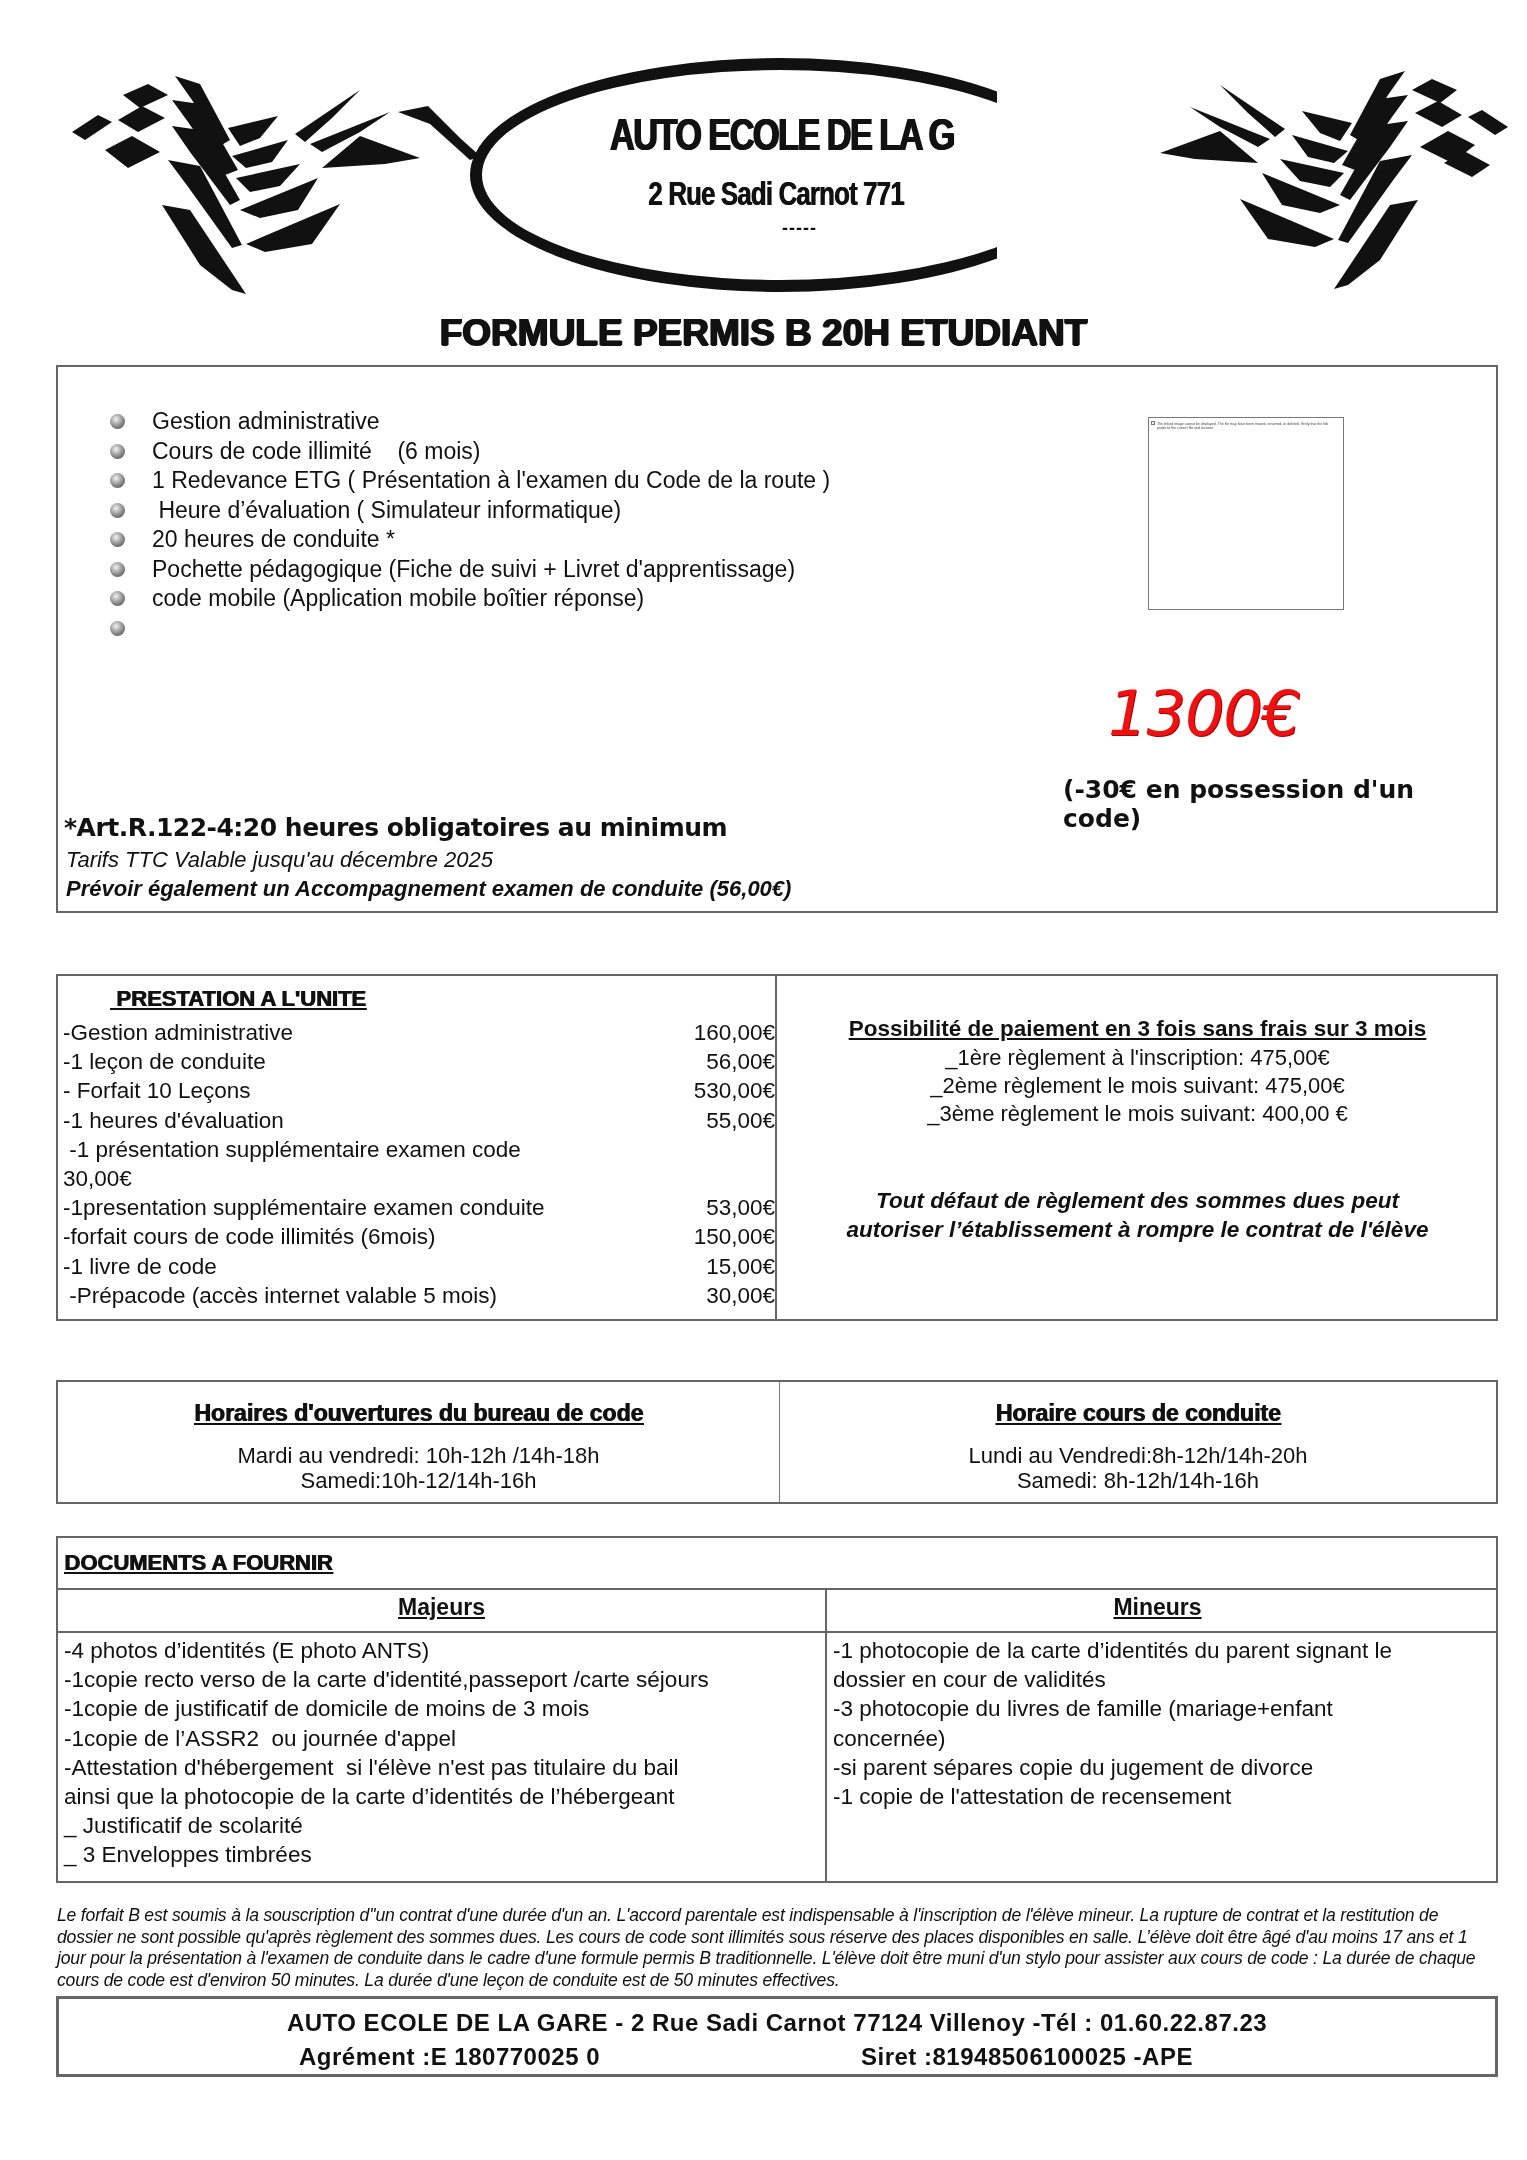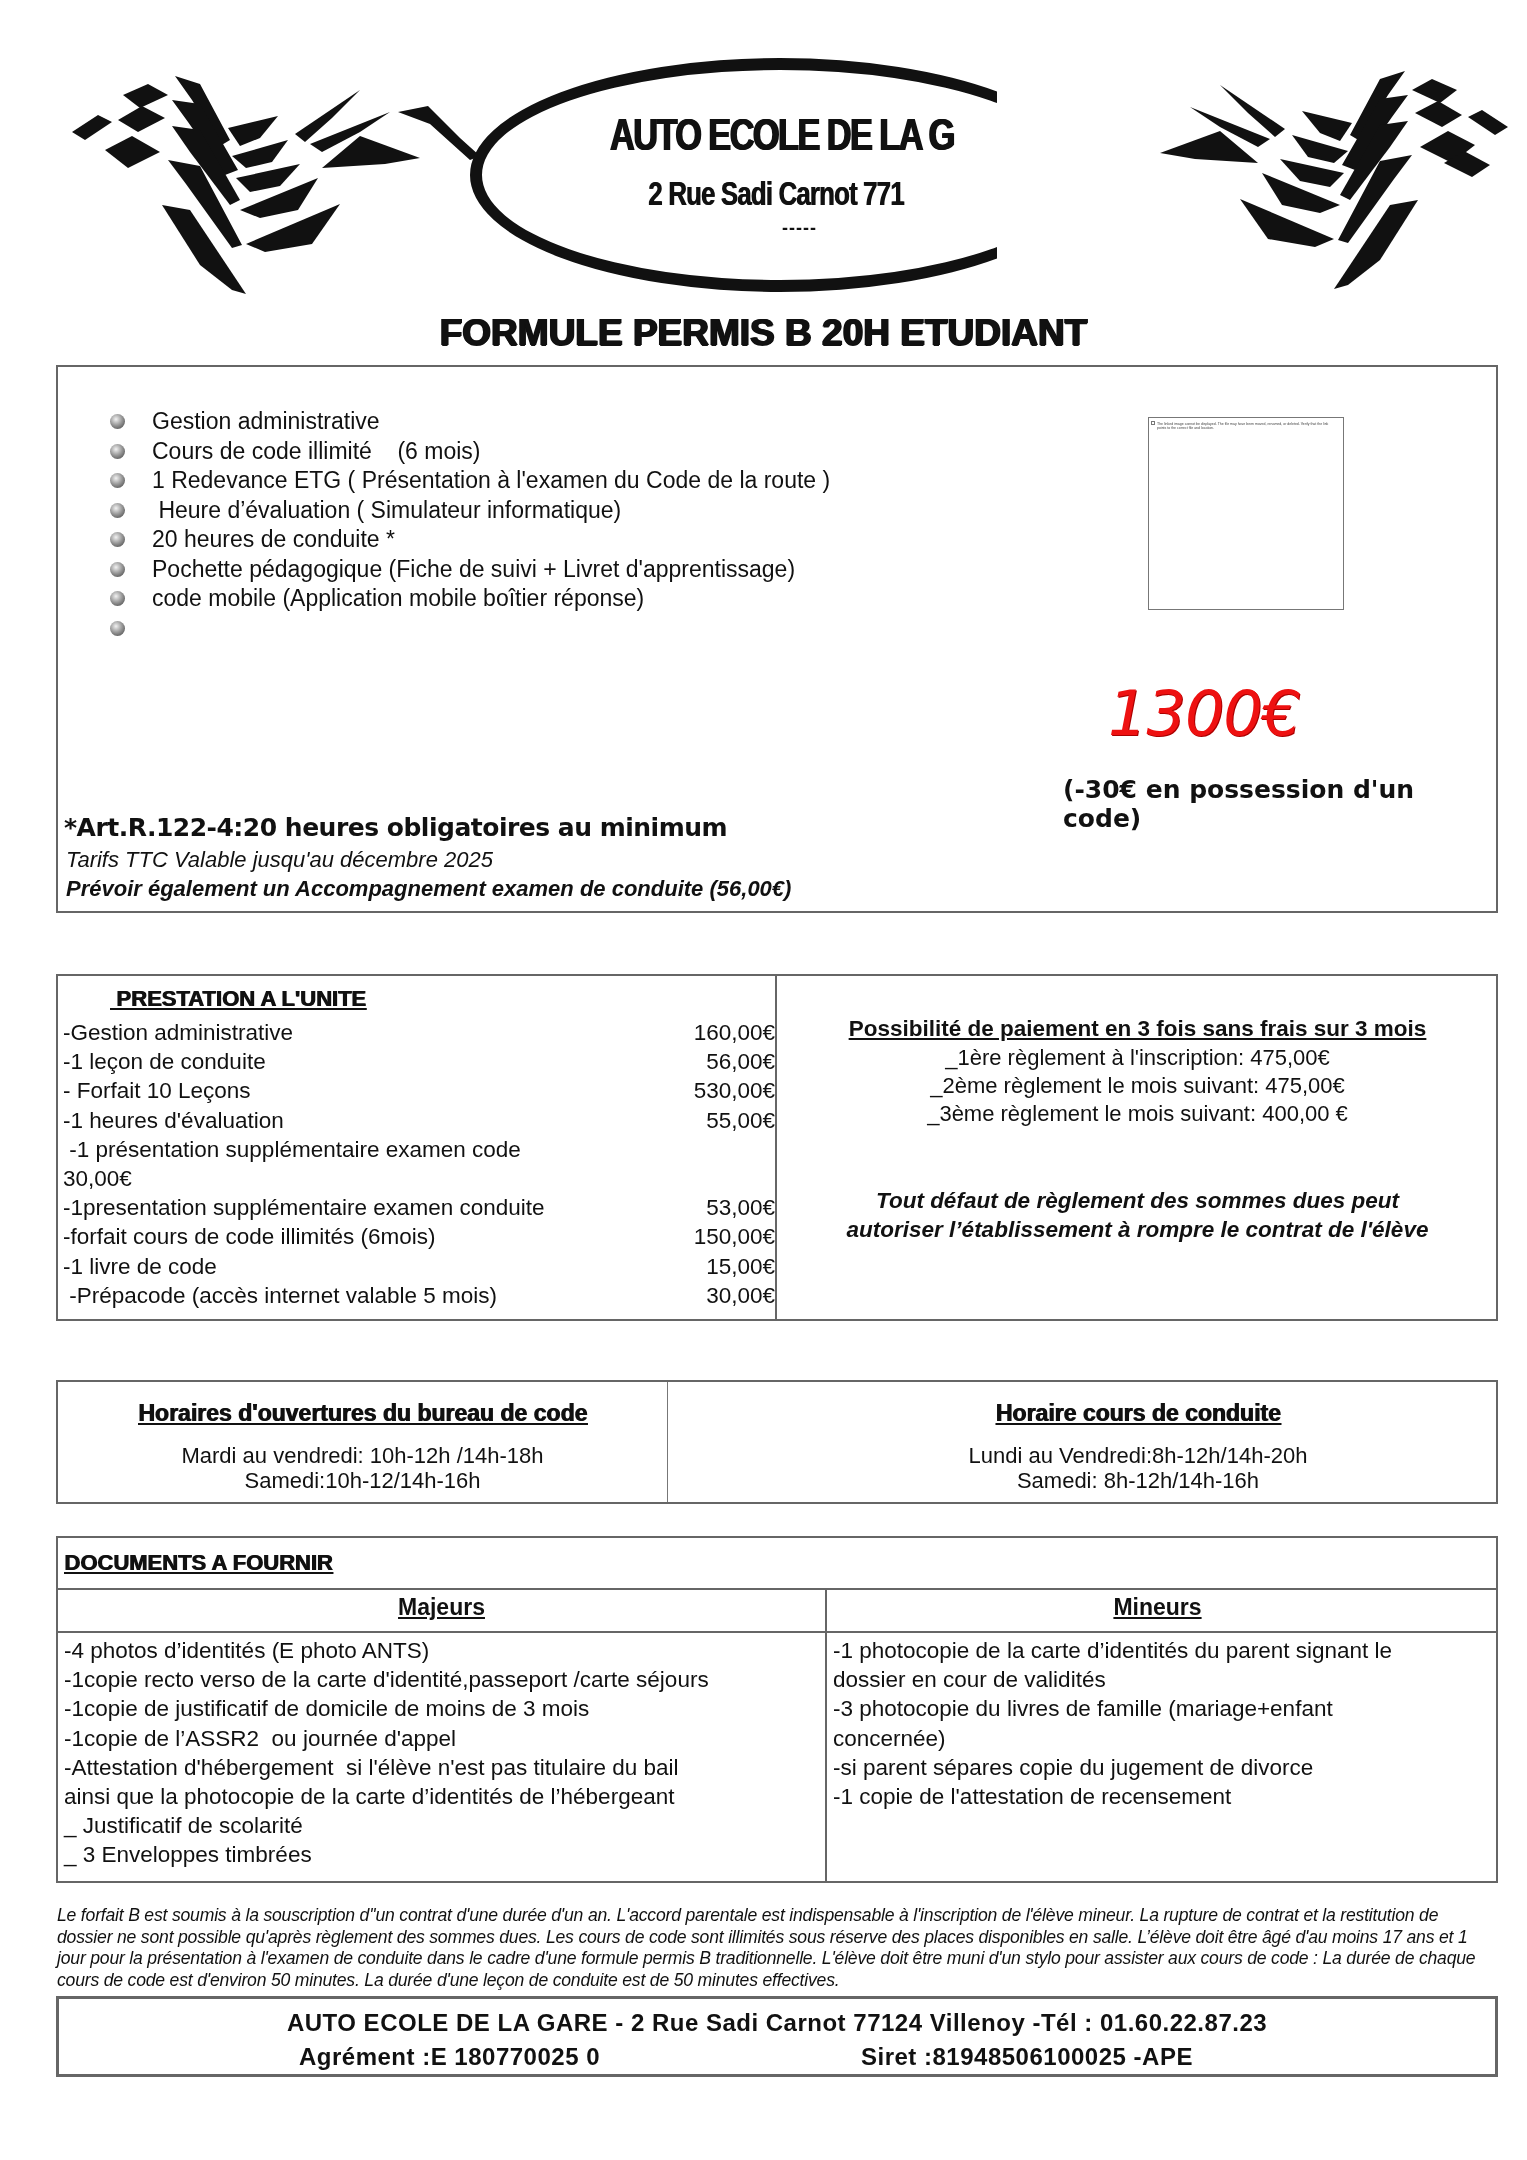--- a/index.html
+++ b/index.html
@@ -69,21 +69,21 @@
   .prest-row .val { white-space: nowrap; text-align: right; }
 
   .prest-right { position: absolute; left: 721px; top: 0; right: 0; height: 100%; text-align: center; }
   .pay-title { position: absolute; left: 0; right: 0; top: 40px; font-weight: bold; font-size: 22.5px; text-decoration: underline; }
   .pay-lines { position: absolute; left: 0; right: 0; top: 68px; font-size: 22px; line-height: 28px; }
   .pay-warning { position: absolute; left: 0; right: 0; top: 210px; font-size: 22.5px; font-weight: bold; font-style: italic; line-height: 29px; }
 
   
   .horaires { left: 56px; top: 1380px; width: 1442px; height: 124px; }
   .hor-col { position: absolute; top: 0; height: 100%; text-align: center; }
-  .hor-col.left { left: 0; width: 610px; border-right: 1px solid #777; padding-left: 36px; }
+  .hor-col.left { left: 0; width: 722px; border-right: 1px solid #777; padding-left: 36px; }
   .hor-col.right { left: 722px; right: 0; }
   .hor-title { position: absolute; left: 0; right: 0; top: 18px; font-weight: bold; font-size: 23px; text-decoration: underline; text-shadow: 1px 0 #111; }
   .hor-lines { position: absolute; left: 0; right: 0; top: 61px; font-size: 22px; line-height: 25px; }
 
   
   .documents { left: 56px; top: 1536px; width: 1442px; height: 347px; }
   .doc-heading { position: absolute; left: 6px; top: 12px; font-weight: bold; font-size: 22px; text-decoration: underline; text-shadow: 1px 0 #111; }
   .doc-row-line1 { position: absolute; left: 0; right: 0; top: 50px; border-top: 2px solid #666; }
   .doc-row-line2 { position: absolute; left: 0; right: 0; top: 93px; border-top: 2px solid #666; }
   .doc-vline { position: absolute; left: 767px; top: 50px; bottom: 0; border-left: 2px solid #666; }

